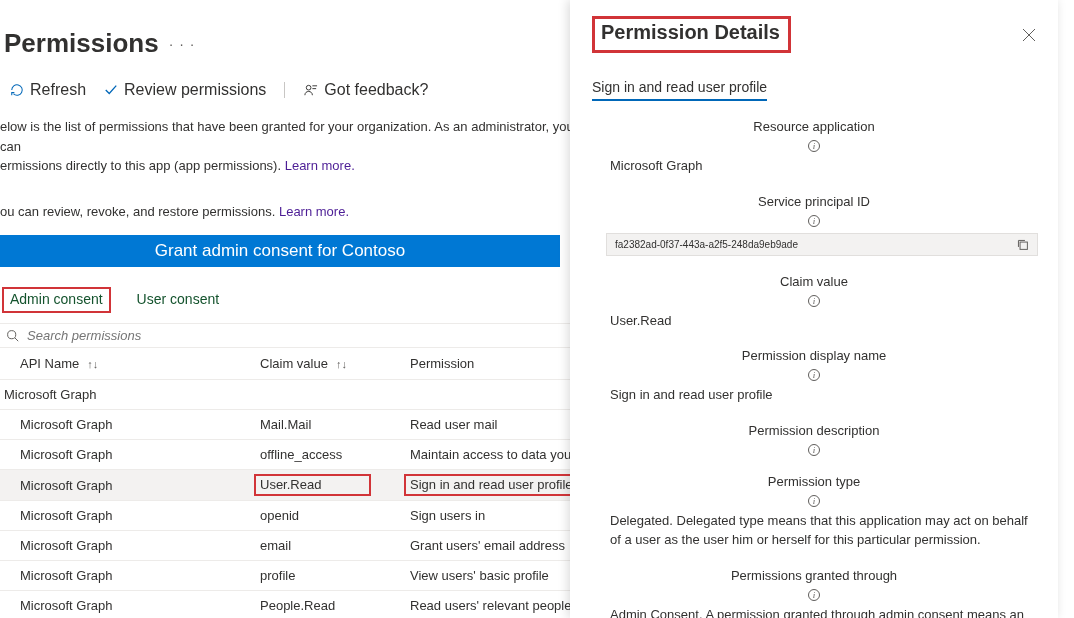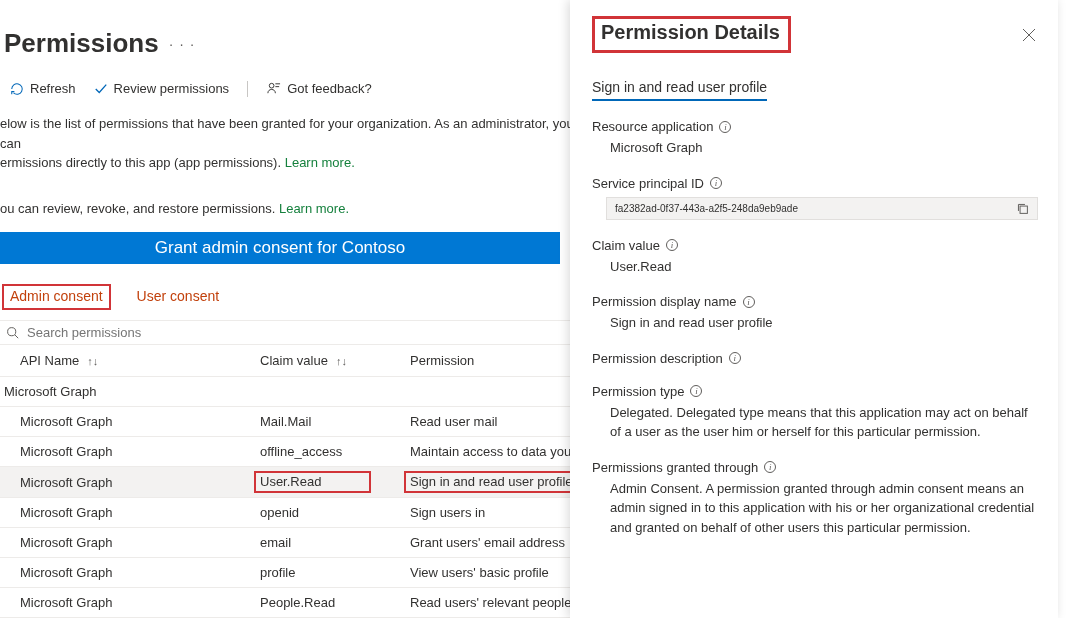--- a/index.html
+++ b/index.html
@@ -35,21 +35,21 @@
   .more-dots {
     font-size: 14px;
     color: #605e5c;
     letter-spacing: 1px;
   }
   .toolbar {
     display: flex;
     align-items: center;
     gap: 6px;
     padding: 14px 0 10px 4px;
-    font-size: 13px;
+    font-size: 16px;
     color: #323130;
   }
   .toolbar .tb-item {
     display: inline-flex;
     align-items: center;
     gap: 6px;
     padding: 2px 6px;
     cursor: pointer;
   }
   .toolbar .divider {
@@ -57,60 +57,61 @@
     height: 16px;
     background: #c8c6c4;
     margin: 0 6px;
   }
   .desc {
     padding: 6px 0 2px 0;
     font-size: 13px;
     line-height: 1.5;
     color: #323130;
   }
-  .link { color: #15803d; cursor: pointer; }
+  .link { color: #4c1d95; cursor: pointer; }
   .grant-btn {
     margin-top: 12px;
     width: 560px;
     background: #0078d4;
     color: #fff;
     text-align: center;
     padding: 6px 0;
     font-size: 17px;
     cursor: pointer;
   }
   .tabs {
     margin-top: 20px;
     display: flex;
     gap: 24px;
     font-size: 14px;
     padding-left: 2px;
   }
   .tab {
     padding: 4px 2px 6px 2px;
     cursor: pointer;
-    color: #c2410c;
+    color: #14532d;
   }
   .tab.active {
     border: 2px solid #d13438;
     padding: 2px 6px 4px 6px;
   }
   .search-row {
     margin-top: 10px;
     border-top: 1px solid #edebe9;
     border-bottom: 1px solid #edebe9;
     padding: 3px 6px;
     display: flex;
     align-items: center;
     gap: 6px;
   }
   .search-row input {
     border: none;
     outline: none;
     font-size: 13px;
+    font-style: italic;
     color: #000000;
     width: 100%;
     background: transparent;
   }
   table.perm {
     width: 100%;
     border-collapse: collapse;
     table-layout: fixed;
   }
   table.perm th {
@@ -195,20 +196,21 @@
   }
   .field {
     margin-top: 18px;
   }
   .field-label {
     font-size: 13px;
     color: #323130;
     display: flex;
     align-items: center;
     gap: 6px;
+    flex-direction: column;
   }
   .field-value {
     font-size: 13px;
     color: #323130;
     padding: 4px 0 0 18px;
     line-height: 1.5;
   }
   .info-ic {
     display:inline-flex;
     width:12px;height:12px;

